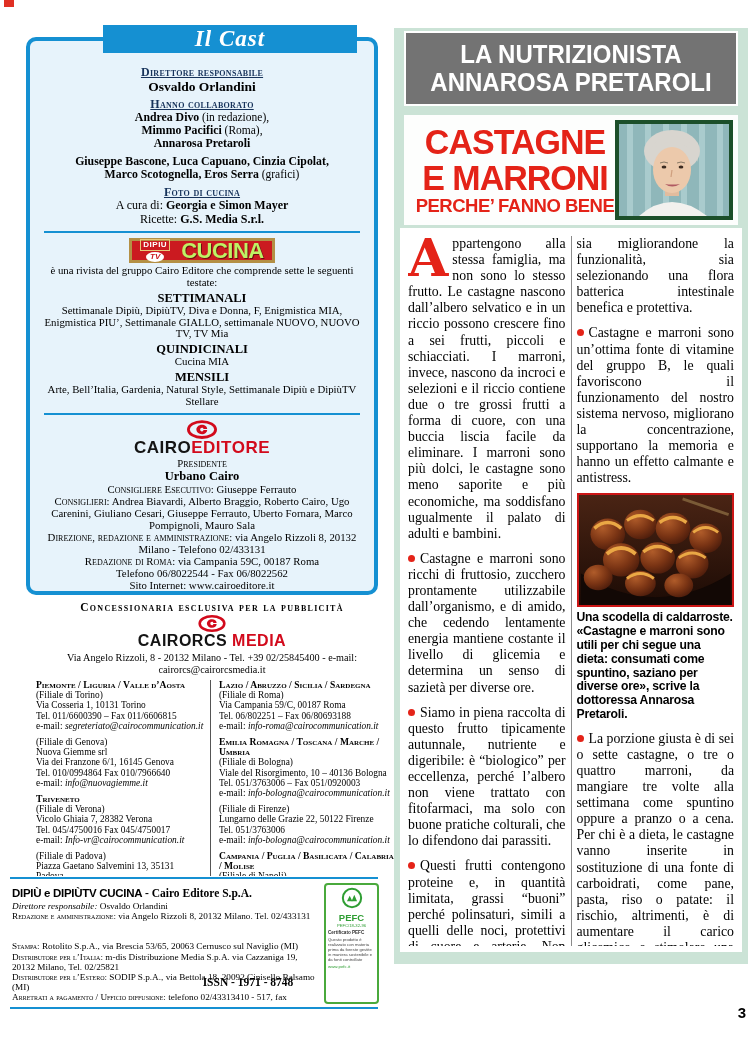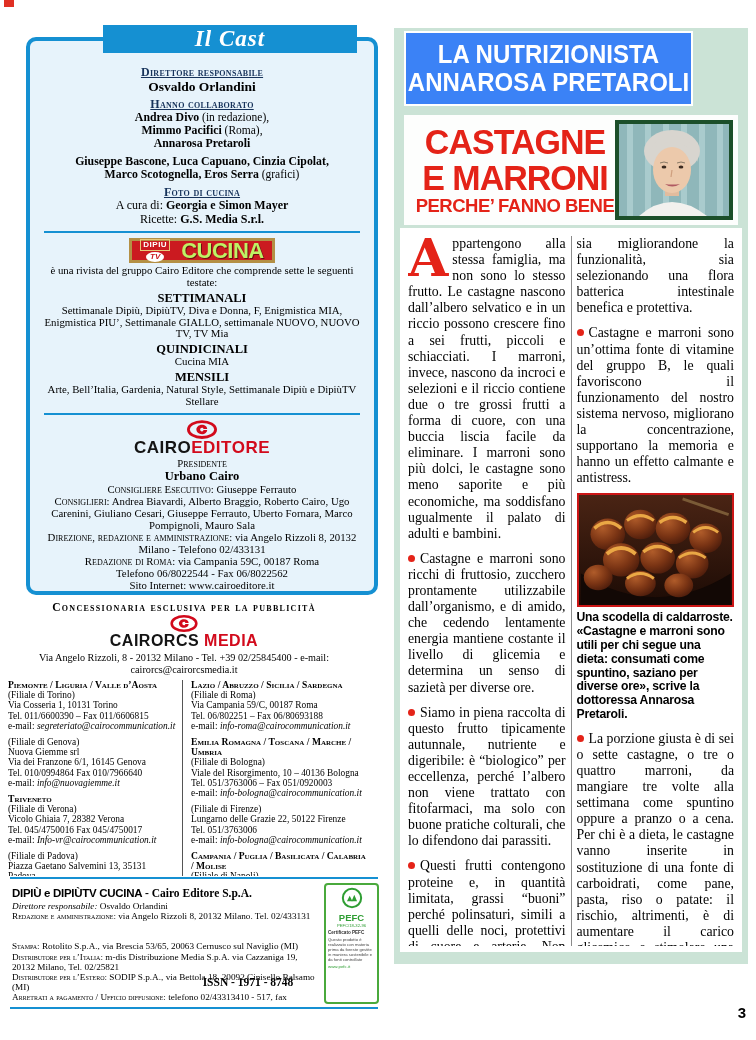--- a/index.html
+++ b/index.html
@@ -33,21 +33,21 @@
                  letter-spacing:-.5px; text-shadow:1px 1px 0 #6d0c10; line-height:22px;}
   .t-intro { font-size:10.8px; line-height:11.8px; margin-top:2px; }
   .t-label { font-size:12.5px; font-weight:bold; line-height:14px; margin-top:2px; }
   .t-text  { font-size:10.8px; line-height:11.8px; }
   .eye-row { display:flex; justify-content:center; margin-top:4px; }
   .c-logo-text { font-family:"Liberation Sans", sans-serif; font-weight:bold; font-size:17px; letter-spacing:.5px; line-height:18px;}
   .c-black { color:#141414; } .c-red { color:#d20a1c; }
   .c-row { font-size:10.8px; line-height:12.1px; }
 
   
-  .conc { position:absolute; left:0; top:601px; width:368px; text-align:center; }
+  .conc { position:absolute; left:28px; top:601px; width:368px; text-align:center; }
   .conc-head { font-variant:small-caps; font-weight:bold; font-size:11.5px; letter-spacing:1.3px; }
   .conc-logo-text { font-family:"Liberation Sans", sans-serif; font-weight:bold; font-size:16px; letter-spacing:.5px; }
   .conc-addr { font-size:10.2px; line-height:12px; margin-top:2px; }
   .conc-cols { display:flex; text-align:left; margin-top:4px; height:196px; overflow:hidden; }
   .addr-col { width:182px; font-size:9.4px; line-height:10.2px; }
   .addr-col.right { border-left:1px solid #555; padding-left:8px; width:186px; }
   .addr-col.left { padding-left:8px; padding-right:6px; }
   .addr-block { margin-bottom:6px; }
   .addr-title { font-variant:small-caps; font-weight:bold; font-size:9.6px; }
   .addr-email i { font-style:italic; }
@@ -67,21 +67,21 @@
   .pefc-code { color:#2f9e33; font-size:4.2px; line-height:5px; }
   .pefc-cert { font-size:4.6px; font-weight:bold; line-height:5.5px; margin-top:2px; color:#333; text-align:left;}
   .pefc-body { font-size:4.2px; line-height:5px; color:#444; text-align:left; margin-top:1px;}
   .pefc-url { font-size:4.4px; color:#2f9e33; text-align:left; margin-top:2px;}
   .issn { position:absolute; left:30px; top:976px; width:436px; text-align:center; font-weight:bold; font-size:11.5px; }
   .pagenum { position:absolute; left:710px; top:1004px; width:36px; text-align:right;
              font-family:"Liberation Sans", sans-serif; font-weight:bold; font-size:15px; }
 
   
   .panel { position:absolute; left:394px; top:28px; width:354px; height:936px; background:#cbe3d6; }
-  .kicker { position:absolute; left:10px; top:3px; width:289px; height:75px; background:#3b82f6; }
+  .kicker { position:absolute; left:10px; top:3px; width:334px; height:75px; background:#737373; }
   .kicker-inner { border:2px solid #fff; height:100%; display:flex; flex-direction:column; justify-content:center; }
   .kicker-line { color:#fff; font-family:"Liberation Sans", sans-serif; font-weight:bold; font-size:24px;
                  line-height:28px; text-align:center; letter-spacing:0; transform:scaleY(1.05); }
   .title-box { position:absolute; left:10px; top:87px; width:334px; height:110px; background:#fdfefd; }
   .title-text { position:absolute; left:4px; top:8px; width:214px; text-align:center; color:#e42318;
                 font-family:"Liberation Sans", sans-serif; font-weight:bold; }
   .t1 { font-size:34px; line-height:36px; letter-spacing:-1px; transform:scaleY(1.05);}
   .t3 { font-size:18.5px; line-height:22px; letter-spacing:-.5px; }
   .portrait { position:absolute; right:5px; top:5px; width:118px; height:100px; border:4px solid #1c4f2a; }
   .portrait svg { display:block; width:100%; height:100%; }

